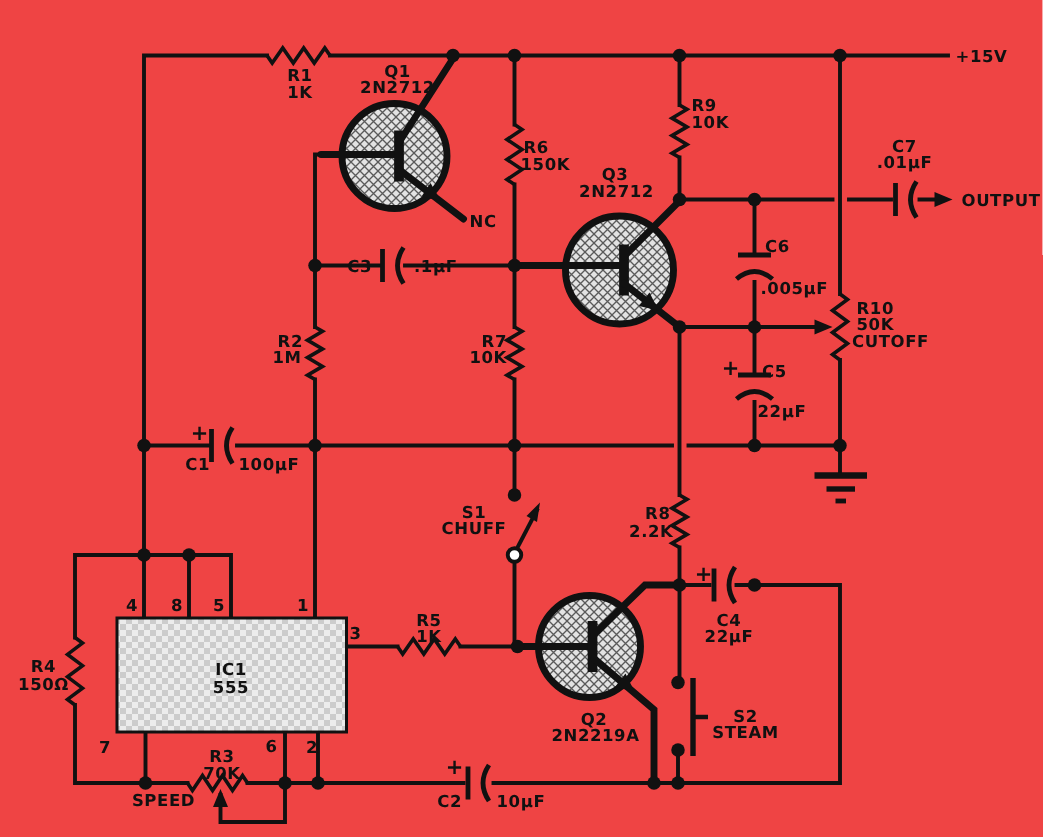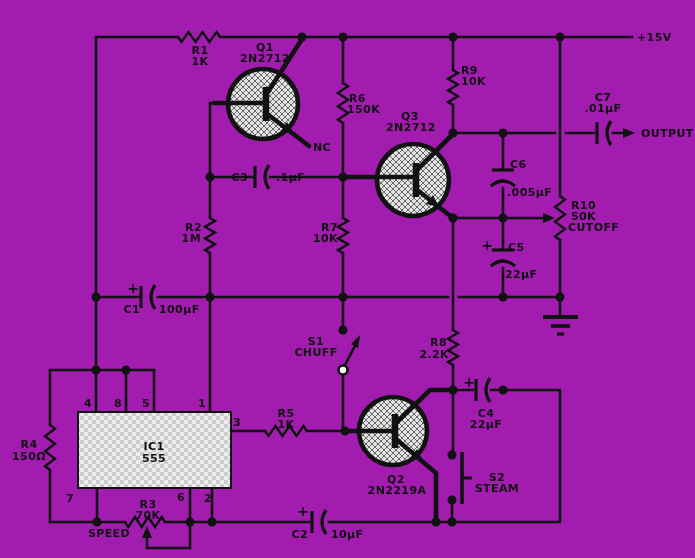--- a/index.html
+++ b/index.html
@@ -1,16 +1,16 @@
 <!DOCTYPE html>
 <html><head>
 <meta charset="utf-8">
 <style>
   html,body{margin:0;padding:0;background:#ffffff;}
-  .stage{position:relative;width:695px;height:558px;background:#a21caf;overflow:hidden;}
+  .stage{position:relative;width:695px;height:558px;background:#ef4444;overflow:hidden;}
   svg{display:block;}
   text{font-family:"DejaVu Sans","Liberation Sans",sans-serif;font-weight:bold;font-size:11px;fill:#111;letter-spacing:0.4px;}
   text.plus{font-size:14px;letter-spacing:0;}
   text.pin{font-size:11px;}
   .wire{stroke:#111;stroke-width:2.6;fill:none;stroke-linecap:square;}
   .lead{stroke:#111;stroke-width:4.6;fill:none;stroke-linecap:round;}
   .bar{stroke:#111;stroke-width:6.5;fill:none;stroke-linecap:butt;}
   .plate{stroke:#111;stroke-width:3.2;fill:none;stroke-linecap:butt;}
   .dot{fill:#111;stroke:none;}
   .zig{stroke:#111;stroke-width:2.4;fill:none;stroke-linejoin:miter;}

